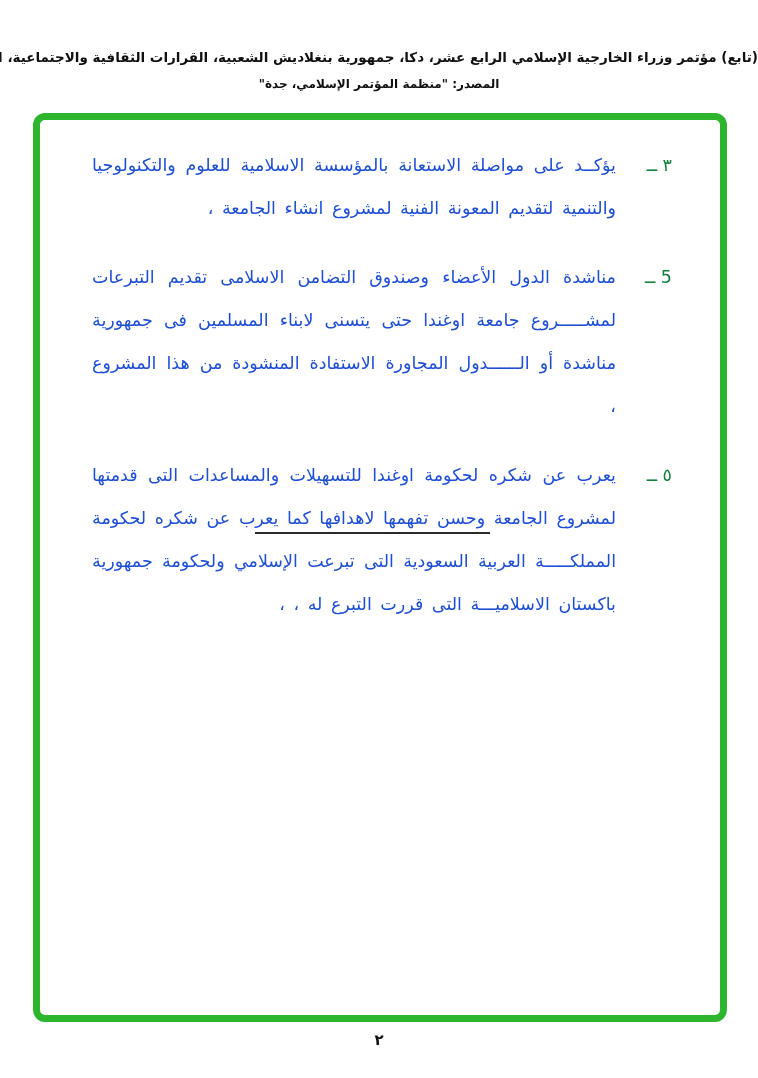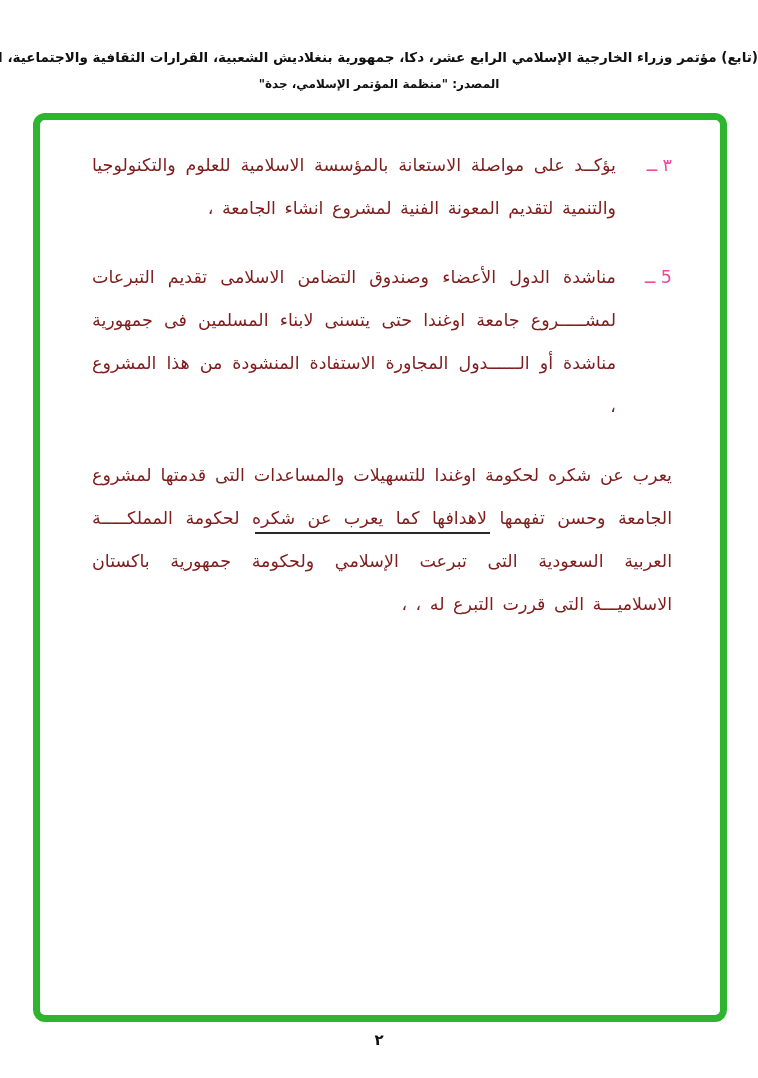--- a/index.html
+++ b/index.html
@@ -61,27 +61,27 @@
   .clause {
     display: flex;
     gap: 12px;
     margin-bottom: 26px;
     font-size: 17.5px;
     line-height: 43px;
   }
   .clause-number {
     flex: 0 0 44px;
     white-space: nowrap;
-    color: #ec4899;
+    color: #15803d;
   }
   .clause-text {
     flex: 1 1 auto;
     text-align: justify;
     word-spacing: 3px;
-    color: #7f1d1d;
+    color: #1d4ed8;
   }
   
   .separator-line {
     position: absolute;
     top: 412px;
     right: 230px;
     width: 235px;
     height: 2px;
     background: #2a2a2a;
   }
@@ -116,20 +116,21 @@
         <div class="clause-number">٣ ــ</div>
         <div class="clause-text">يؤكــد على مواصلة الاستعانة بالمؤسسة الاسلامية للعلوم والتكنولوجيا والتنمية لتقديم المعونة الفنية لمشروع انشاء الجامعة ،</div>
       </div>
 
       <div class="clause">
         <div class="clause-number">5 ــ</div>
         <div class="clause-text">مناشدة الدول الأعضاء وصندوق التضامن الاسلامى تقديم التبرعات لمشـــــروع جامعة اوغندا حتى يتسنى لابناء المسلمين فى جمهورية مناشدة أو الــــــدول المجاورة الاستفادة المنشودة من هذا المشروع ،</div>
       </div>
 
       <div class="clause">
+        <div class="clause-number">٥ ــ</div>
         <div class="clause-text">يعرب عن شكره لحكومة اوغندا للتسهيلات والمساعدات التى قدمتها لمشروع الجامعة وحسن تفهمها لاهدافها كما يعرب عن شكره لحكومة المملكـــــة العربية السعودية التى تبرعت الإسلامي ولحكومة جمهورية باكستان الاسلاميـــة التى قررت التبرع له ، ،</div>
       </div>
 
     </div>
 
     <div class="separator-line"></div>
   </div>
 
   <div class="footer">
     <span class="page-number">٢</span>

